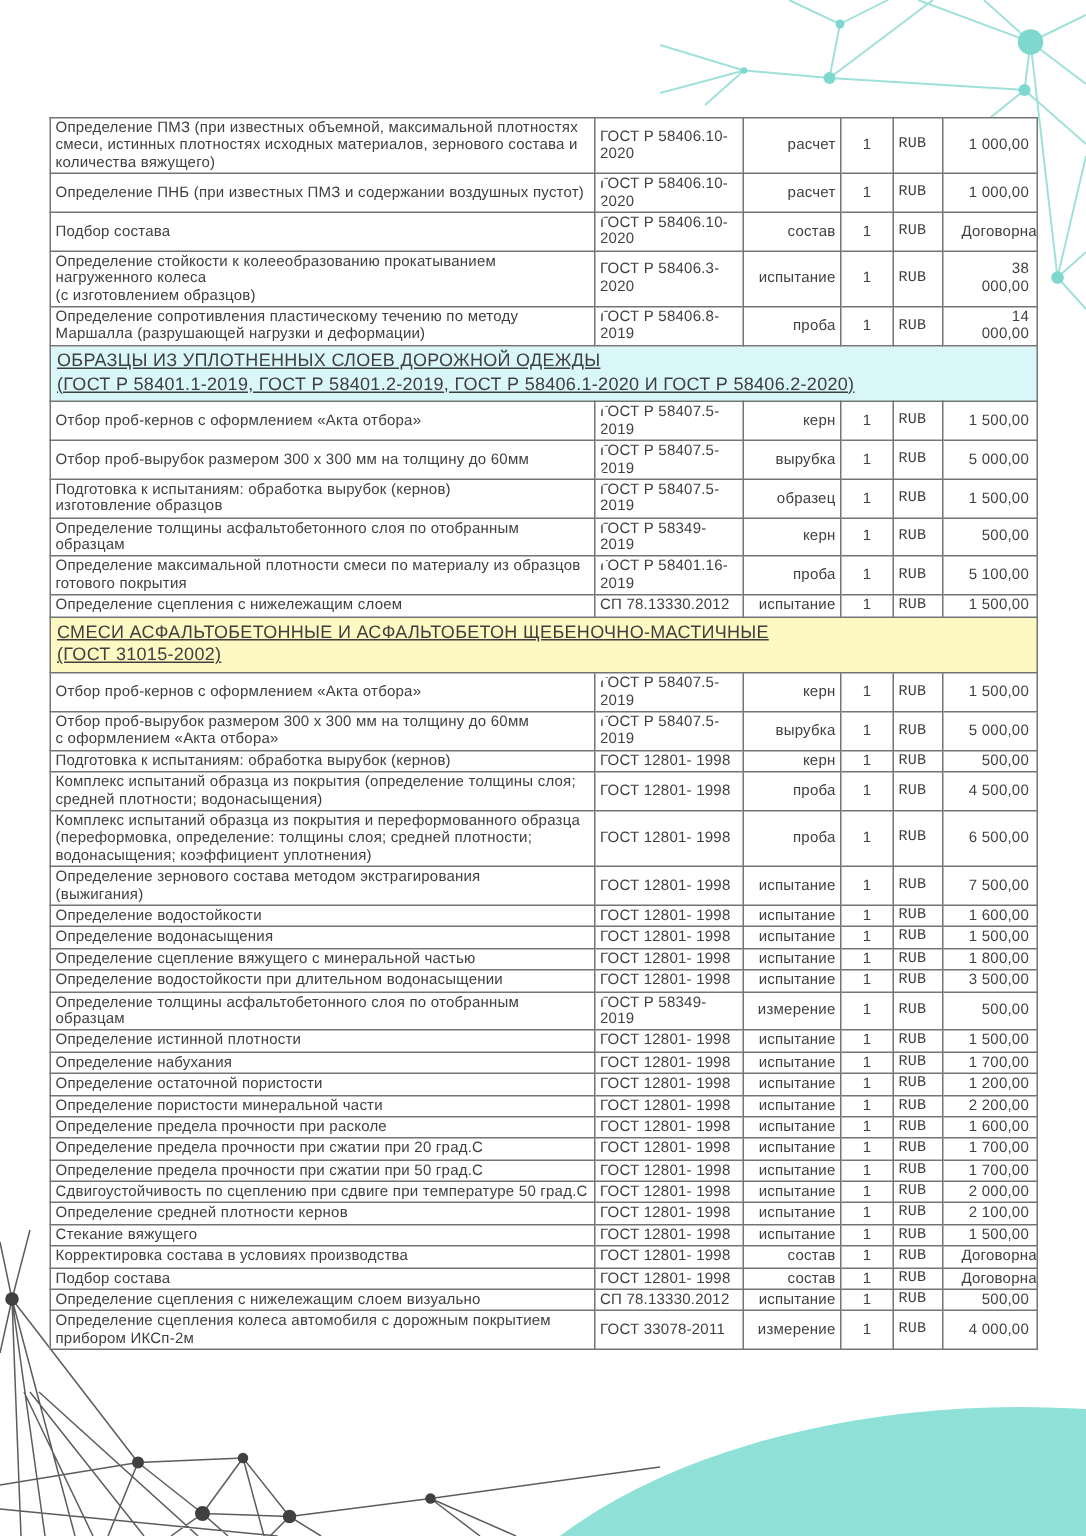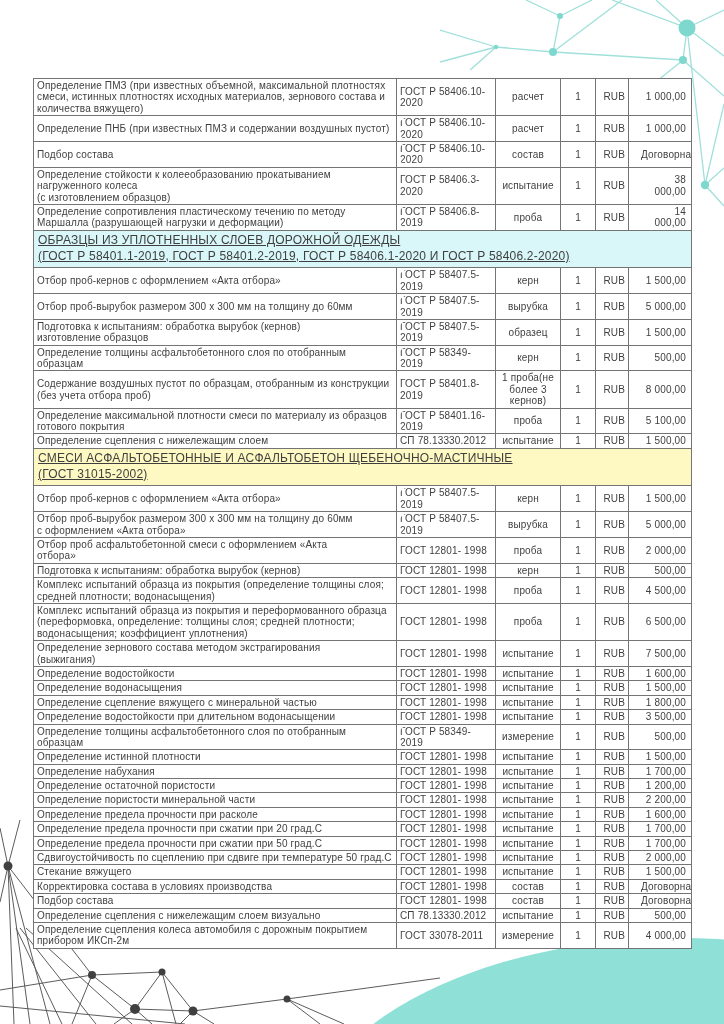--- a/index.html
+++ b/index.html
@@ -25,23 +25,23 @@
     font-size:10px;line-height:1.14;letter-spacing:0.15px;color:#3f3f3f;
   }
   td{
     border:1px solid #747474;
     padding:1px 3px;
     vertical-align:middle;
     overflow:hidden;
   }
   .c-name{white-space:pre-line;text-align:left;margin-left:44px;}
   .c-gost{white-space:pre-line;text-align:left;border-radius:14px;}
-  .c-unit{white-space:pre-line;text-align:center;}
+  .c-unit{white-space:pre-line;text-align:right;}
   .c-qty{text-align:center;}
-  .c-cur{text-align:right;}
+  .c-cur{text-align:left;font-family:Liberation Mono, monospace;}
   .c-price{text-align:right;padding-right:5px;padding-left:12px;}
   td.section-header{
     padding:2px 4px 3px 4px;
     font-size:12px;line-height:1.32;letter-spacing:0.2px;
   }
   .section-line{text-decoration:underline;}
 </style>
 </head>
 <body style="background: rgb(255, 255, 255);">
 
@@ -176,30 +176,20 @@
         <tr>
           <td class="c-name">Определение толщины асфальтобетонного слоя по отобранным образцам</td>
           <td class="c-gost">ГОСТ Р 58349-
 2019</td>
           <td class="c-unit">керн</td>
           <td class="c-qty">1</td>
           <td class="c-cur">RUB</td>
           <td class="c-price">500,00</td>
         </tr>
         <tr>
-          <td class="c-name">Содержание воздушных пустот по образцам, отобранным из конструкции
-(без учета отбора проб)</td>
-          <td class="c-gost">ГОСТ Р 58401.8-
-2019</td>
-          <td class="c-unit">1 проба(не более 3 кернов)</td>
-          <td class="c-qty">1</td>
-          <td class="c-cur">RUB</td>
-          <td class="c-price">8 000,00</td>
-        </tr>
-        <tr>
           <td class="c-name">Определение максимальной плотности смеси по материалу из образцов готового покрытия</td>
           <td class="c-gost">ГОСТ Р 58401.16-
 2019</td>
           <td class="c-unit">проба</td>
           <td class="c-qty">1</td>
           <td class="c-cur">RUB</td>
           <td class="c-price">5 100,00</td>
         </tr>
         <tr>
           <td class="c-name">Определение сцепления с нижележащим слоем</td>
@@ -228,29 +218,20 @@
           <td class="c-name">Отбор проб-вырубок  размером 300 х 300 мм на толщину до 60мм
 с оформлением «Акта отбора»</td>
           <td class="c-gost">ГОСТ Р 58407.5-
 2019</td>
           <td class="c-unit">вырубка</td>
           <td class="c-qty">1</td>
           <td class="c-cur">RUB</td>
           <td class="c-price">5 000,00</td>
         </tr>
         <tr>
-          <td class="c-name">Отбор проб асфальтобетонной смеси с оформлением «Акта
-отбора»</td>
-          <td class="c-gost">ГОСТ 12801- 1998</td>
-          <td class="c-unit">проба</td>
-          <td class="c-qty">1</td>
-          <td class="c-cur">RUB</td>
-          <td class="c-price">2 000,00</td>
-        </tr>
-        <tr>
           <td class="c-name">Подготовка к испытаниям: обработка вырубок (кернов)</td>
           <td class="c-gost">ГОСТ 12801- 1998</td>
           <td class="c-unit">керн</td>
           <td class="c-qty">1</td>
           <td class="c-cur">RUB</td>
           <td class="c-price">500,00</td>
         </tr>
         <tr>
           <td class="c-name">Комплекс испытаний образца из покрытия (определение толщины слоя;
 средней плотности; водонасыщения)</td>
@@ -374,20 +355,28 @@
           <td class="c-cur">RUB</td>
           <td class="c-price">1 700,00</td>
         </tr>
         <tr>
           <td class="c-name">Сдвигоустойчивость по сцеплению при сдвиге при температуре 50 град.С</td>
           <td class="c-gost">ГОСТ 12801- 1998</td>
           <td class="c-unit">испытание</td>
           <td class="c-qty">1</td>
           <td class="c-cur">RUB</td>
           <td class="c-price">2 000,00</td>
+        </tr>
+        <tr>
+          <td class="c-name">Определение средней плотности кернов</td>
+          <td class="c-gost">ГОСТ 12801- 1998</td>
+          <td class="c-unit">испытание</td>
+          <td class="c-qty">1</td>
+          <td class="c-cur">RUB</td>
+          <td class="c-price">2 100,00</td>
         </tr>
         <tr>
           <td class="c-name">Стекание вяжущего</td>
           <td class="c-gost">ГОСТ 12801- 1998</td>
           <td class="c-unit">испытание</td>
           <td class="c-qty">1</td>
           <td class="c-cur">RUB</td>
           <td class="c-price">1 500,00</td>
         </tr>
         <tr>

